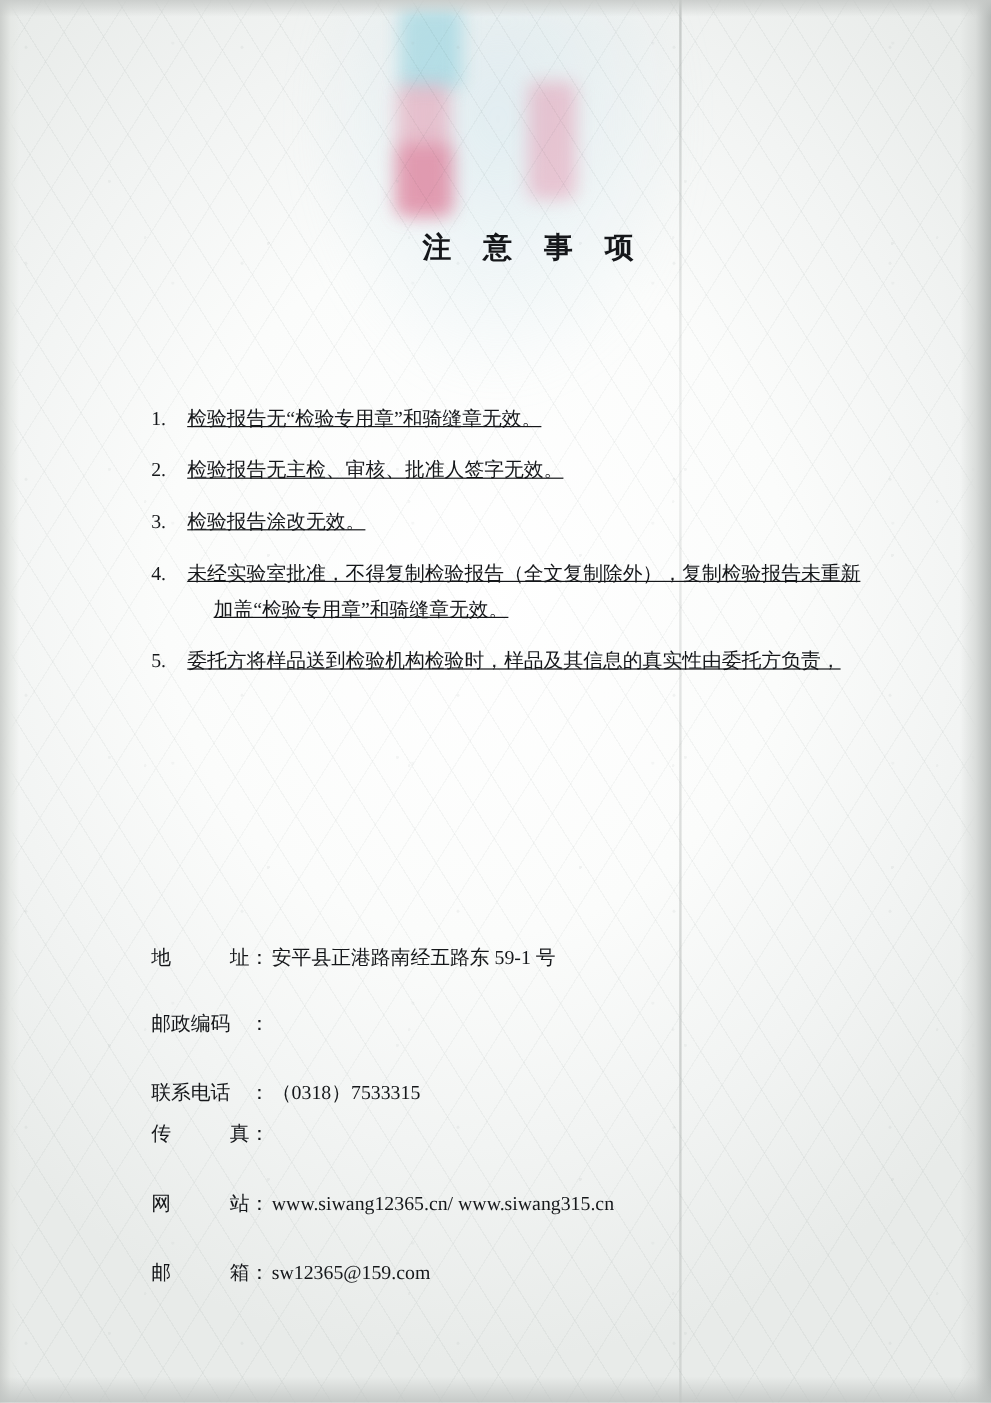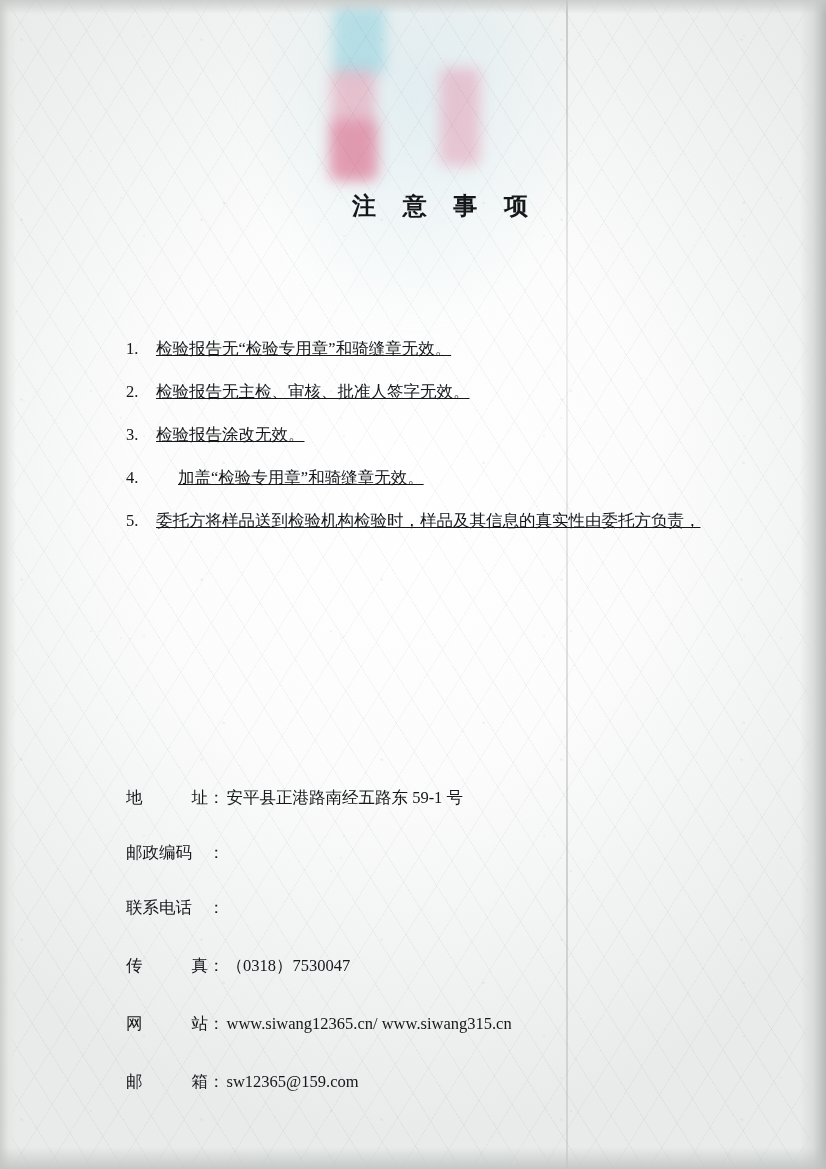--- a/index.html
+++ b/index.html
@@ -220,20 +220,21 @@
         <span class="note-num latin">2.</span>
         <span class="note-text">检验报告无主检、审核、批准人签字无效。</span>
       </div>
       <div class="note-item">
         <span class="note-num latin">3.</span>
         <span class="note-text">检验报告涂改无效。</span>
       </div>
       <div class="note-item">
         <span class="note-num latin">4.</span>
         <span class="note-text">
+          <span>未经实验室批准，不得复制检验报告（全文复制除外），复制检验报告未重新</span>
           <span class="cont">加盖“检验专用章”和骑缝章无效。</span>
         </span>
       </div>
       <div class="note-item">
         <span class="note-num latin">5.</span>
         <span class="note-text">
           <span>委托方将样品送到检验机构检验时，样品及其信息的真实性由委托方负责，</span>
         </span>
       </div>
     </div>
@@ -249,29 +250,29 @@
       </div>
 
       <div class="contact-row">
         <span class="contact-label wide">邮政编码</span>
         <span class="contact-sep">：</span>
       </div>
 
       <div class="contact-row">
         <span class="contact-label wide">联系电话</span>
         <span class="contact-sep">：</span>
+        <span class="contact-value">（0318）7533315</span>
       </div>
 
       <div class="contact-row">
         <span class="contact-label">
           <span>传</span>
           <span>真</span>
         </span>
         <span class="contact-sep">：</span>
-        <span class="contact-value">（0318）7530047</span>
       </div>
 
       <div class="contact-row">
         <span class="contact-label">
           <span>网</span>
           <span>站</span>
         </span>
         <span class="contact-sep">：</span>
         <span class="contact-value latin">www.siwang12365.cn/ www.siwang315.cn</span>
       </div>

